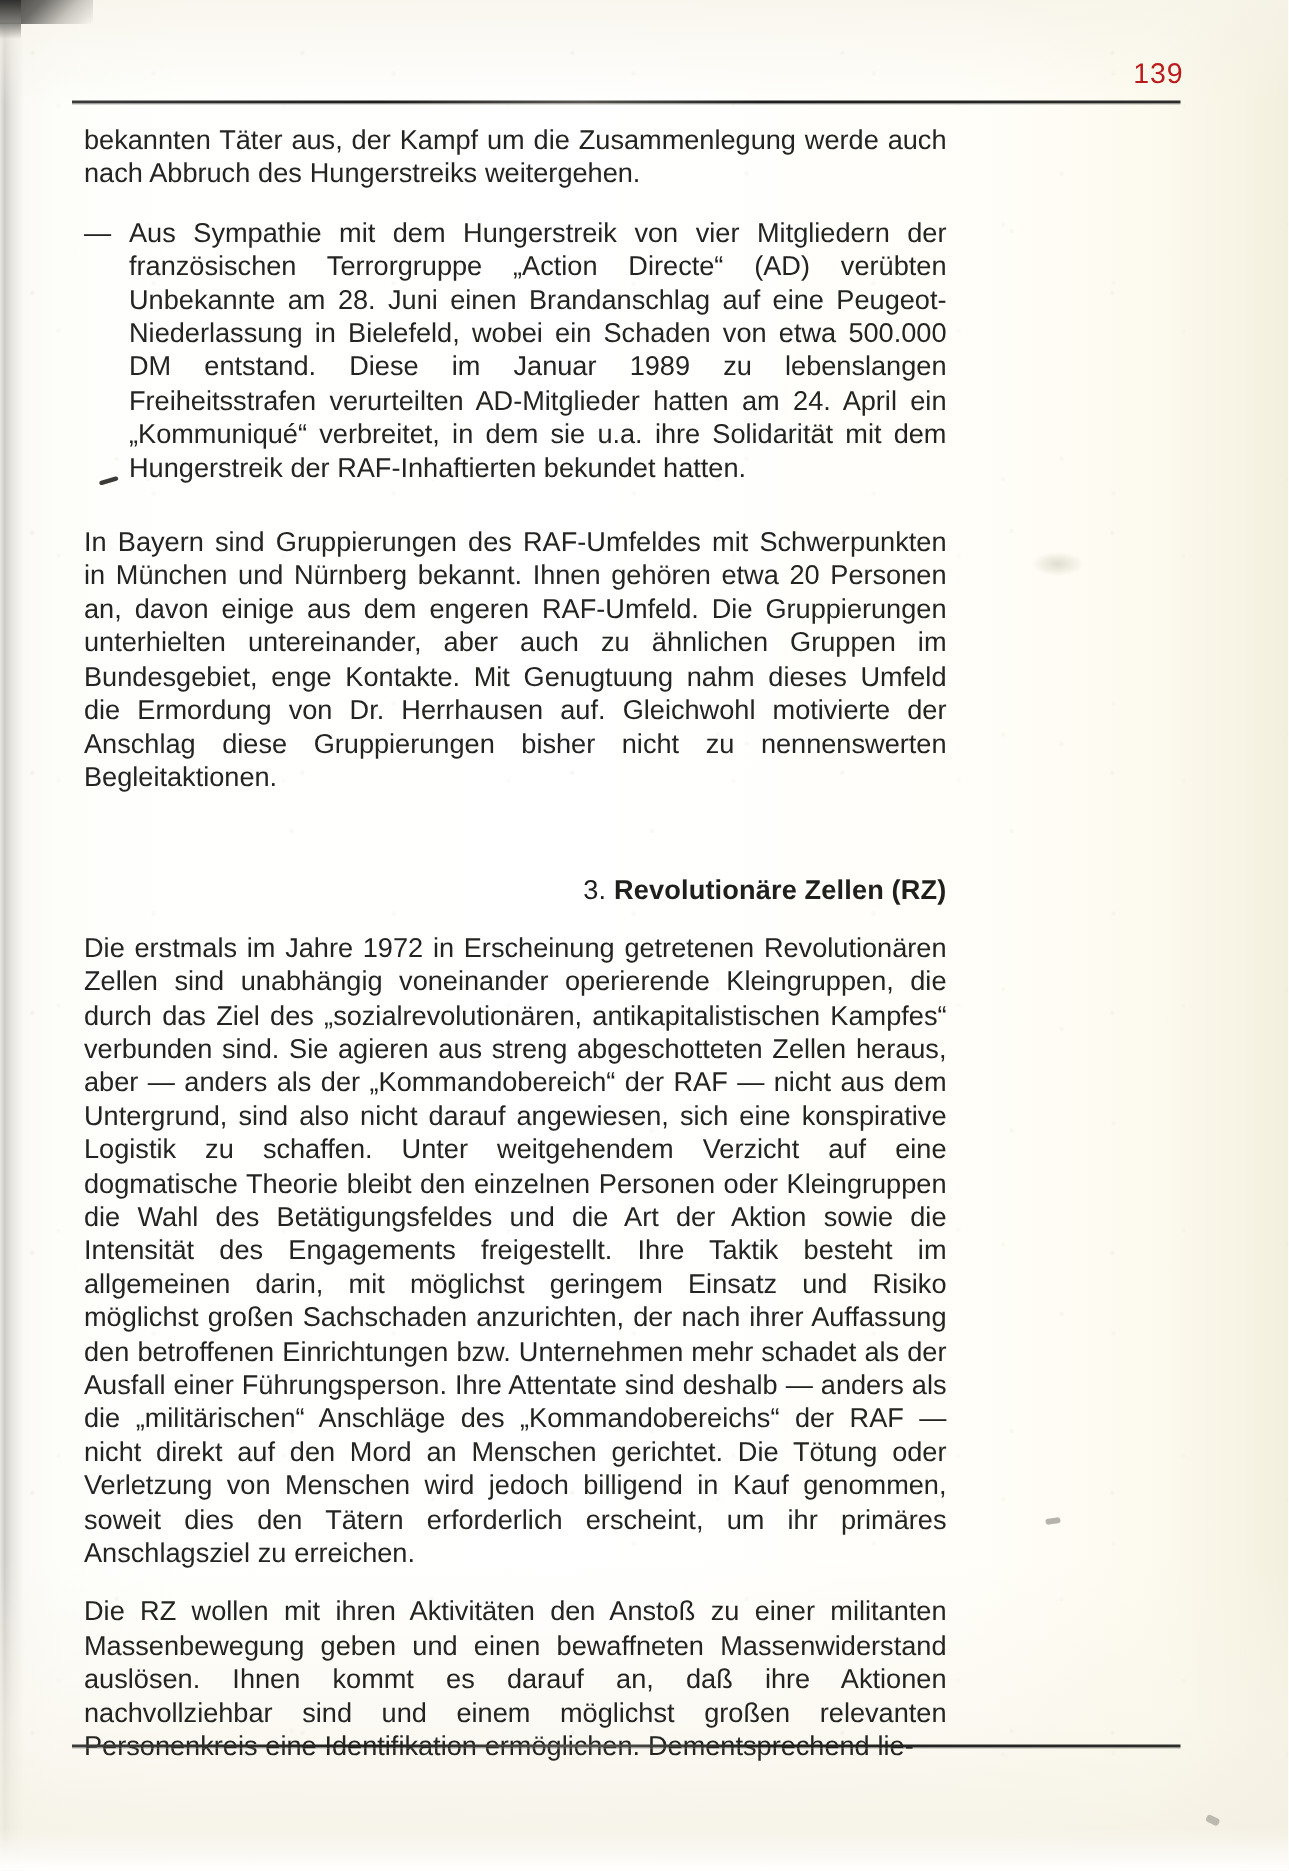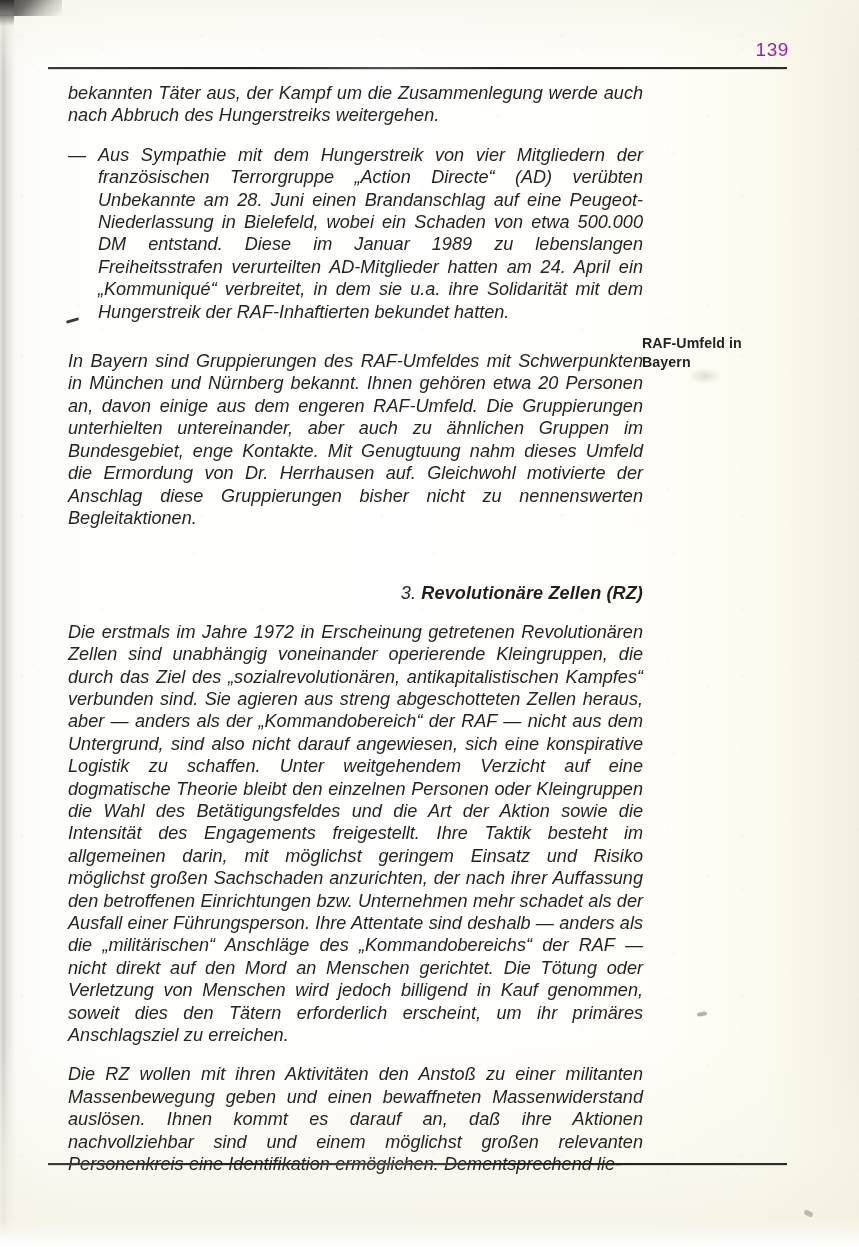--- a/index.html
+++ b/index.html
@@ -98,30 +98,29 @@
   .rule-top { top: 67px; }
   .rule-bottom { top: 1163px; }
 
   
   .page-number {
     position: absolute;
     right: 70px;
     top: 39px;
     font-size: 19px;
     letter-spacing: 0.6px;
-    color: #a21caf;
+    color: #b91c1c;
   }
 
   
   .column {
     position: absolute;
-    left: 68px;
+    left: 56px;
     top: 82px;
     width: 575px;
-    font-style: italic;
   }
 
   p.body {
     margin: 0 0 17px 0;
     font-size: 18.1px;
     line-height: 22.4px;
     color: #242422;
     text-align: justify;
     text-justify: inter-word;
     word-spacing: 0.2px;
@@ -230,24 +229,20 @@
 
   <div class="page-number">139</div>
 
   <div class="rule rule-top"></div>
 
   <div class="speck"></div>
   <div class="speck2"></div>
   <div class="speck3"></div>
   <div class="speck4"></div>
 
-  <div class="margin-note">
-    <div>RAF-Umfeld in</div>
-    <div>Bayern</div>
-  </div>
 
   <div class="column">
 
     <p class="body">bekannten Täter aus, der Kampf um die Zusammenlegung werde auch nach Abbruch des Hungerstreiks weitergehen.</p>
 
     <div class="dash-item">
       <span class="dash">—</span>
       <span>Aus Sympathie mit dem Hungerstreik von vier Mitgliedern der französischen Terrorgruppe „Action Directe“ (AD) verübten Unbekannte am 28. Juni einen Brandanschlag auf eine Peugeot-Niederlassung in Bielefeld, wobei ein Schaden von etwa 500.000 DM entstand. Diese im Januar 1989 zu lebenslangen Freiheitsstrafen verurteilten AD-Mitglieder hatten am 24. April ein „Kommuniqué“ verbreitet, in dem sie u.a. ihre Solidarität mit dem Hungerstreik der RAF-Inhaftierten bekundet hatten.</span>
     </div>
 

